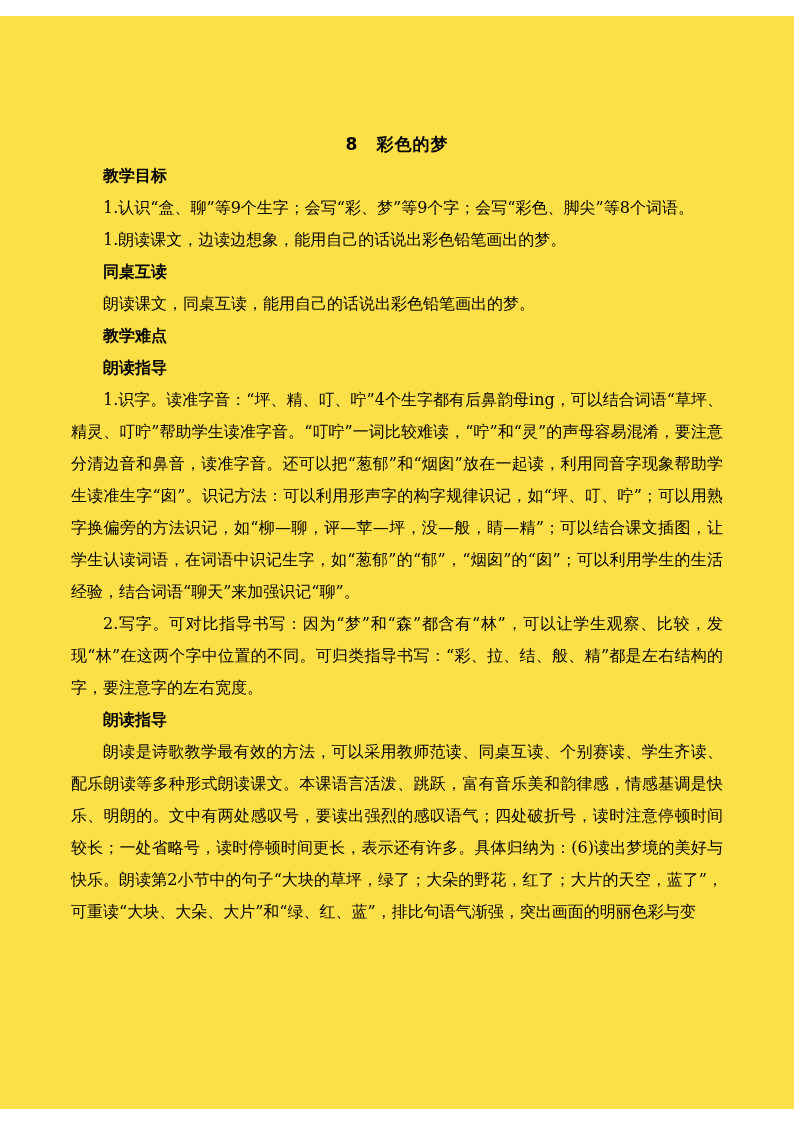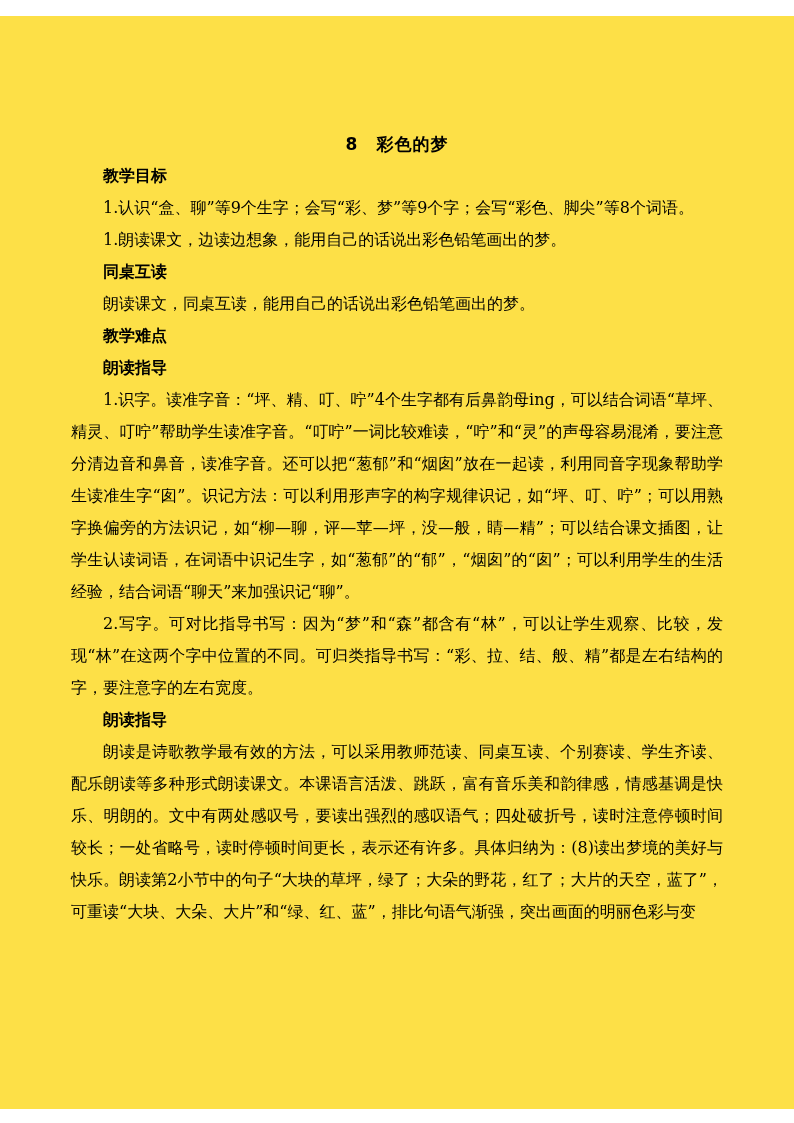--- a/index.html
+++ b/index.html
@@ -60,15 +60,15 @@
   <p class="para">朗读课文，同桌互读，能用自己的话说出彩色铅笔画出的梦。</p>
 
   <h2 class="section-heading">教学难点</h2>
 
   <h2 class="section-heading">朗读指导</h2>
 
   <p class="para">1.识字。读准字音：“坪、精、叮、咛”4个生字都有后鼻韵母ing，可以结合词语“草坪、精灵、叮咛”帮助学生读准字音。“叮咛”一词比较难读，“咛”和“灵”的声母容易混淆，要注意分清边音和鼻音，读准字音。还可以把“葱郁”和“烟囱”放在一起读，利用同音字现象帮助学生读准生字“囱”。识记方法：可以利用形声字的构字规律识记，如“坪、叮、咛”；可以用熟字换偏旁的方法识记，如“柳—聊，评—苹—坪，没—般，睛—精”；可以结合课文插图，让学生认读词语，在词语中识记生字，如“葱郁”的“郁”，“烟囱”的“囱”；可以利用学生的生活经验，结合词语“聊天”来加强识记“聊”。</p>
   <p class="para">2.写字。可对比指导书写：因为“梦”和“森”都含有“林”，可以让学生观察、比较，发现“林”在这两个字中位置的不同。可归类指导书写：“彩、拉、结、般、精”都是左右结构的字，要注意字的左右宽度。</p>
 
   <h2 class="section-heading">朗读指导</h2>
-  <p class="para">朗读是诗歌教学最有效的方法，可以采用教师范读、同桌互读、个别赛读、学生齐读、配乐朗读等多种形式朗读课文。本课语言活泼、跳跃，富有音乐美和韵律感，情感基调是快乐、明朗的。文中有两处感叹号，要读出强烈的感叹语气；四处破折号，读时注意停顿时间较长；一处省略号，读时停顿时间更长，表示还有许多。具体归纳为：(8)读出梦境的美好与快乐。朗读第2小节中的句子“大块的草坪，绿了；大朵的野花，红了；大片的天空，蓝了”，可重读“大块、大朵、大片”和“绿、红、蓝”，排比句语气渐强，突出画面的明丽色彩与变</p>
+  <p class="para">朗读是诗歌教学最有效的方法，可以采用教师范读、同桌互读、个别赛读、学生齐读、配乐朗读等多种形式朗读课文。本课语言活泼、跳跃，富有音乐美和韵律感，情感基调是快乐、明朗的。文中有两处感叹号，要读出强烈的感叹语气；四处破折号，读时注意停顿时间较长；一处省略号，读时停顿时间更长，表示还有许多。具体归纳为：(6)读出梦境的美好与快乐。朗读第2小节中的句子“大块的草坪，绿了；大朵的野花，红了；大片的天空，蓝了”，可重读“大块、大朵、大片”和“绿、红、蓝”，排比句语气渐强，突出画面的明丽色彩与变</p>
 
 </div>
 
 </body></html>

